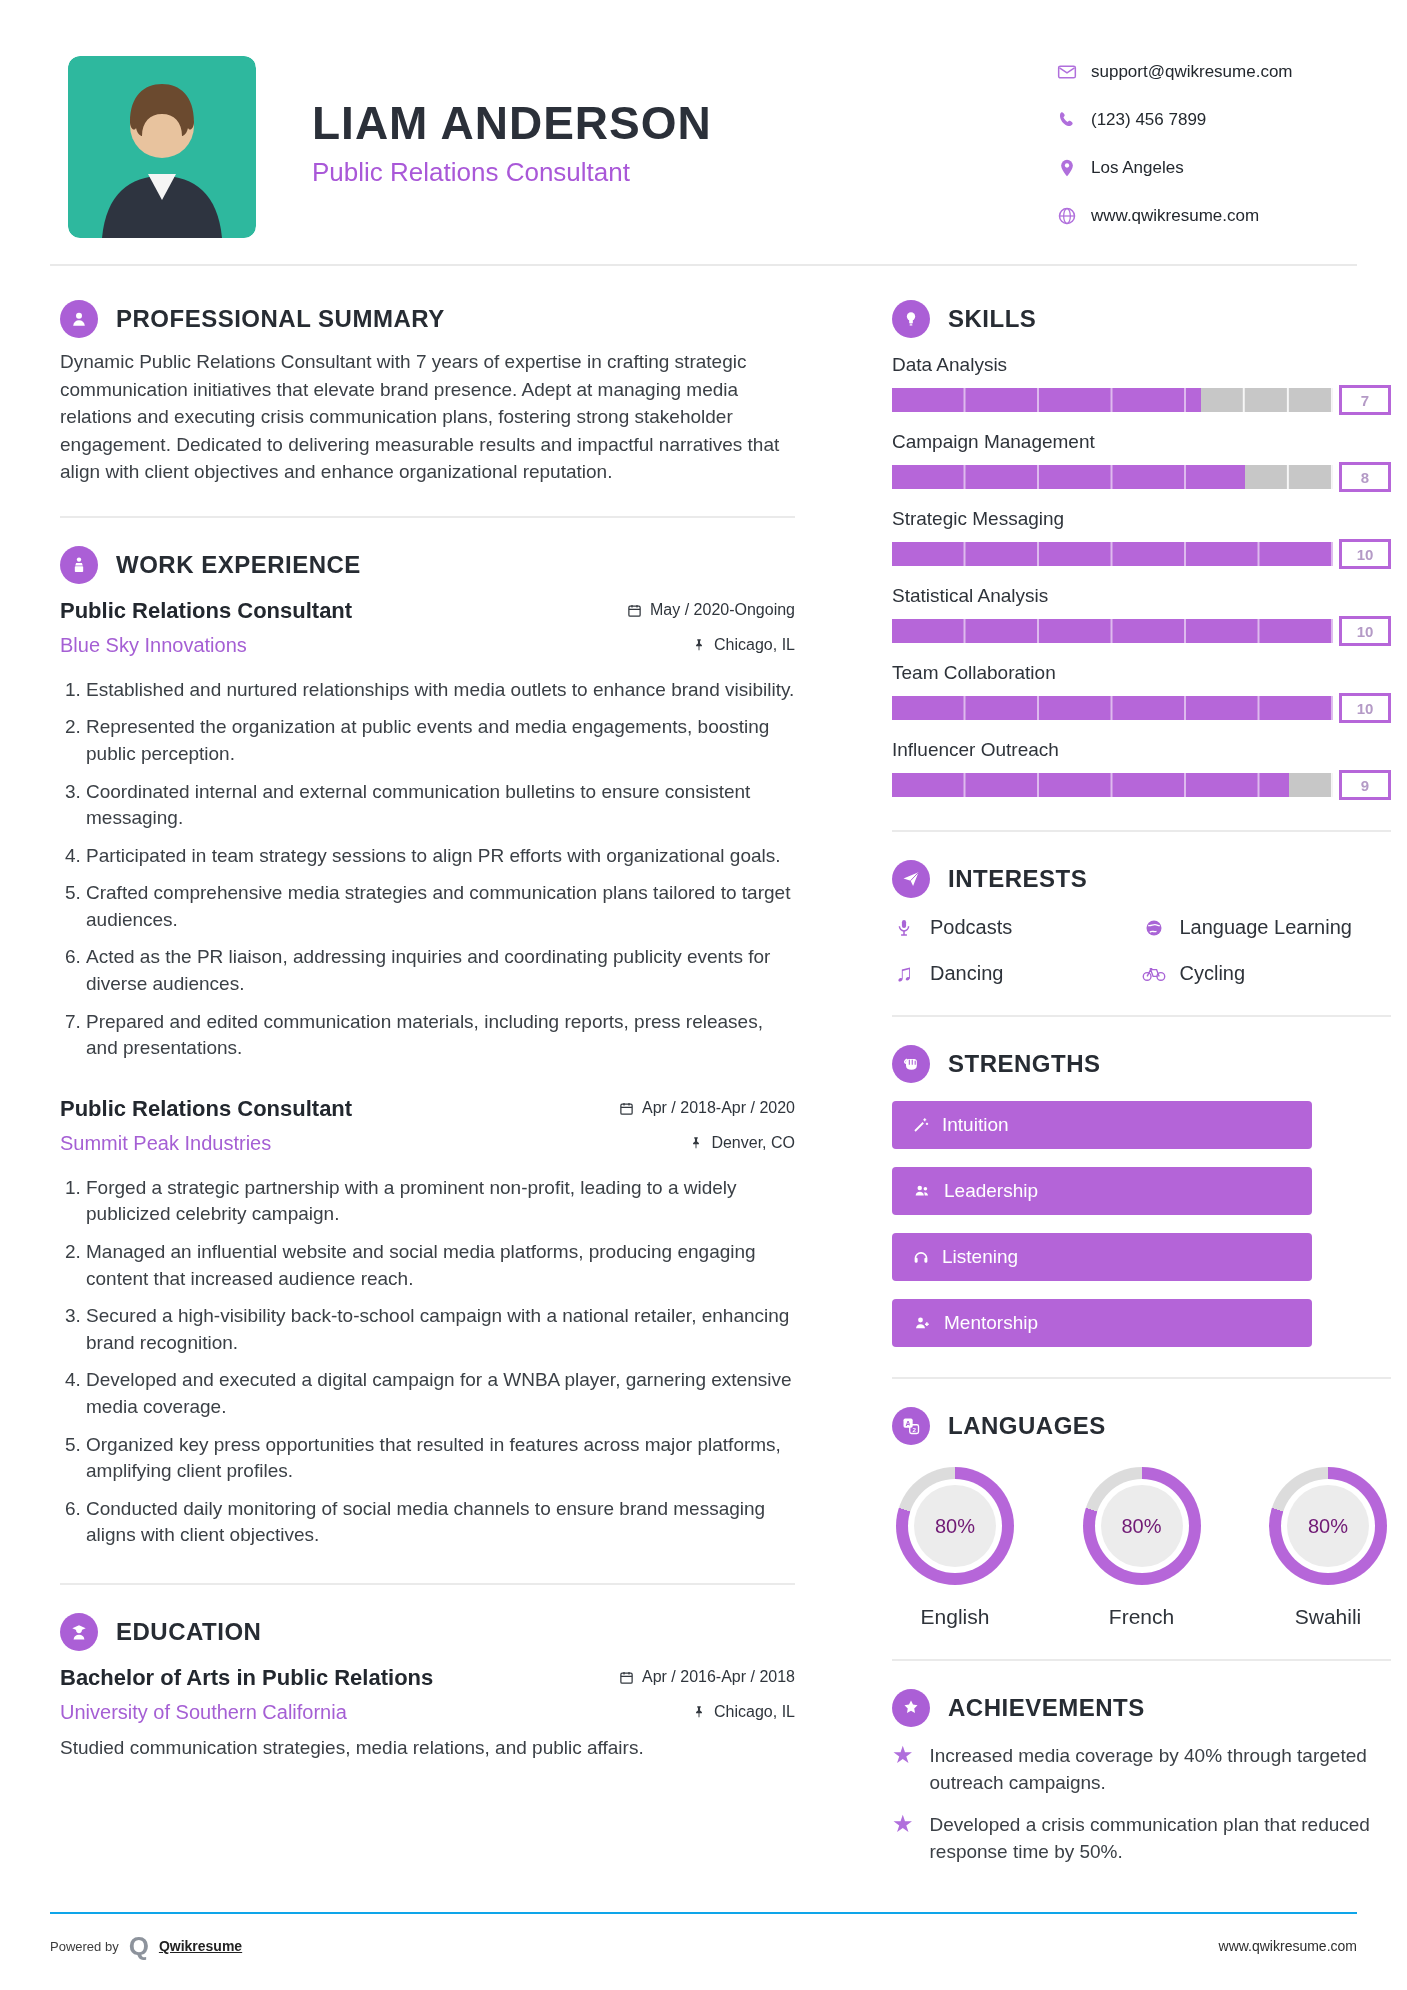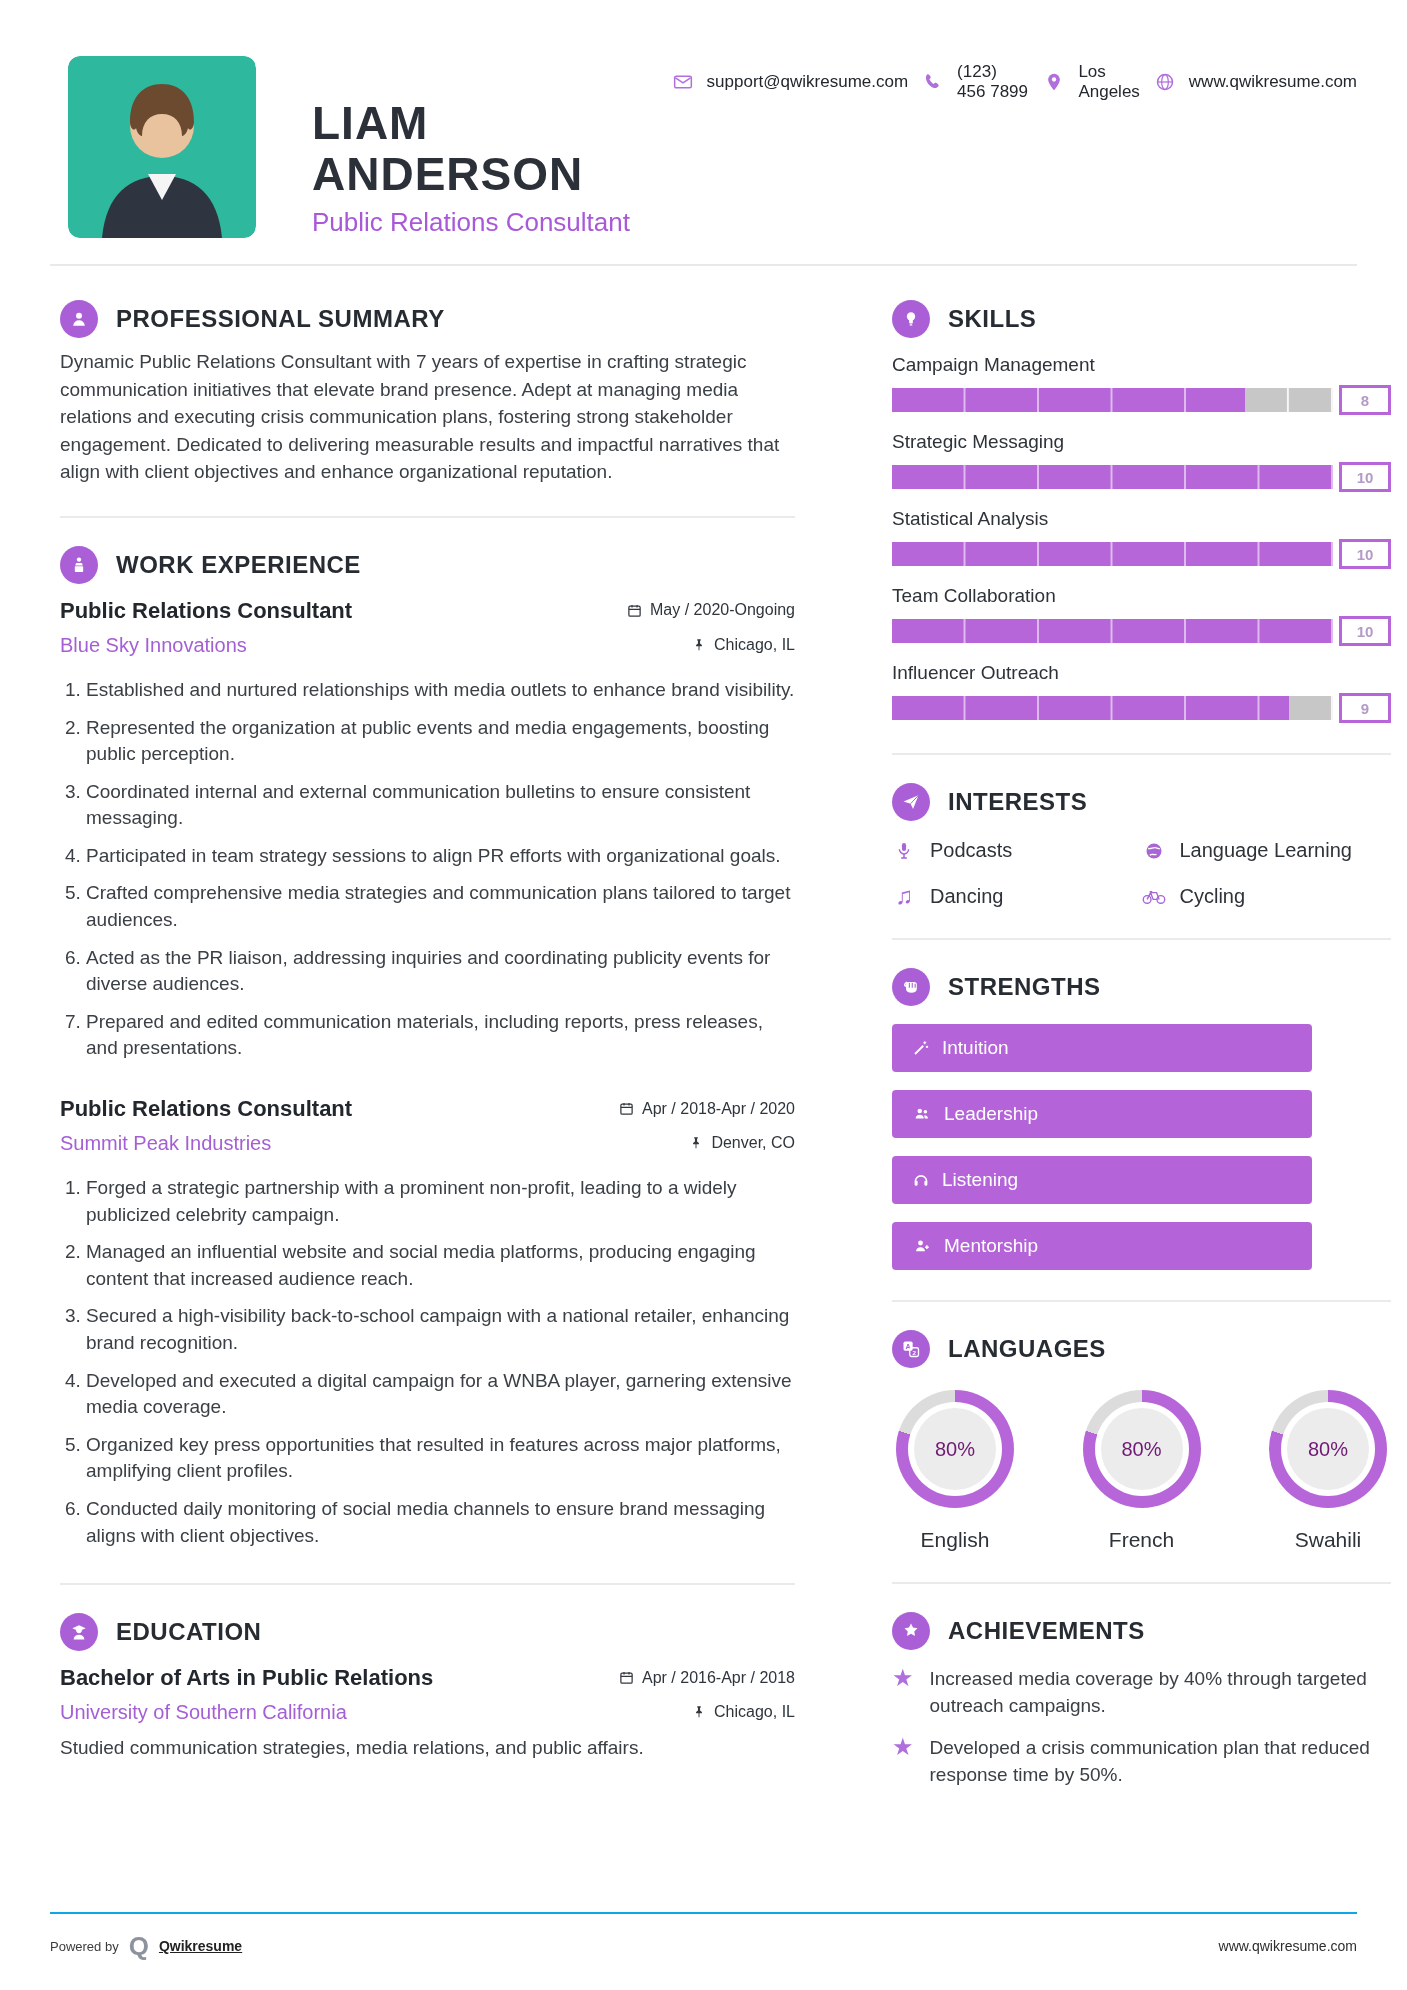--- a/index.html
+++ b/index.html
@@ -4,21 +4,21 @@
 <style>
   html,body{margin:0;padding:0;background:#fff;}
   .page{width:1407px;height:1990px;box-sizing:border-box;display:flex;flex-direction:column;
         font-family:"Liberation Sans",sans-serif;color:#3b4046;background:#fff;overflow:hidden;}
   
   .header{display:flex;align-items:flex-start;padding:56px 50px 0 68px;}
   .photo{width:188px;height:182px;border-radius:12px;overflow:hidden;flex:0 0 auto;}
   .id-block{margin-left:56px;padding-top:42px;}
   .name{font-size:46px;font-weight:800;letter-spacing:1px;color:#2b3039;line-height:1.1;}
   .role{font-size:26px;color:#a958d8;margin-top:8px;}
-  .contact{margin-left:auto;display:flex;flex-direction:row;gap:15px;padding-top:6px;min-width:300px;}
+  .contact{margin-left:auto;display:flex;flex-direction:column;gap:28px;padding-top:6px;min-width:300px;}
   .contact-row{display:flex;align-items:center;gap:14px;font-size:17px;color:#23282e;}
   .contact-row .cicon{color:#b06fdc;display:flex;}
   .hdr-divider{border-top:2px solid #e9e9e9;margin:26px 50px 0 50px;}
   
   .columns{display:grid;grid-template-columns:735px 499px;column-gap:97px;padding:6px 50px 0 60px;flex:1 1 auto;align-items:start;}
   .divider{border-top:2px solid #eaeaea;margin:30px 0 6px 0;}
   .sec-head{display:flex;align-items:center;gap:18px;margin:28px 0 10px 0;}
   .sec-icon{width:38px;height:38px;border-radius:50%;background:#ab5fd6;color:#fff;display:flex;align-items:center;justify-content:center;flex:0 0 auto;}
   .sec-title{font-size:24px;font-weight:700;color:#272c33;letter-spacing:.5px;}
   p.body{font-size:19px;line-height:1.45;color:#3b4046;margin:10px 0 0 0;}
@@ -275,20 +275,29 @@
           <svg width="20" height="20" viewBox="0 0 24 24">
               <circle cx="12" cy="9" r="5" fill="#fff"></circle>
               <rect x="9.8" y="13" width="4.4" height="4.5" rx="1" fill="#fff"></rect>
               <rect x="10.3" y="18.3" width="3.4" height="1.6" rx=".8" fill="#fff"></rect>
             </svg>
         </span>
         <span class="sec-title">SKILLS</span>
       </div>
 
       <div class="skill">
+        <div class="skill-label">Data Analysis</div>
+        <div class="skill-bar-row">
+          <div class="skill-track">
+              <div class="skill-fill" style="width: 70%;"></div>
+            </div>
+          <div class="skill-badge">7</div>
+        </div>
+      </div>
+      <div class="skill">
         <div class="skill-label">Campaign Management</div>
         <div class="skill-bar-row">
           <div class="skill-track">
               <div class="skill-fill" style="width: 80%;"></div>
             </div>
           <div class="skill-badge">8</div>
         </div>
       </div>
       <div class="skill">
         <div class="skill-label">Strategic Messaging</div>

